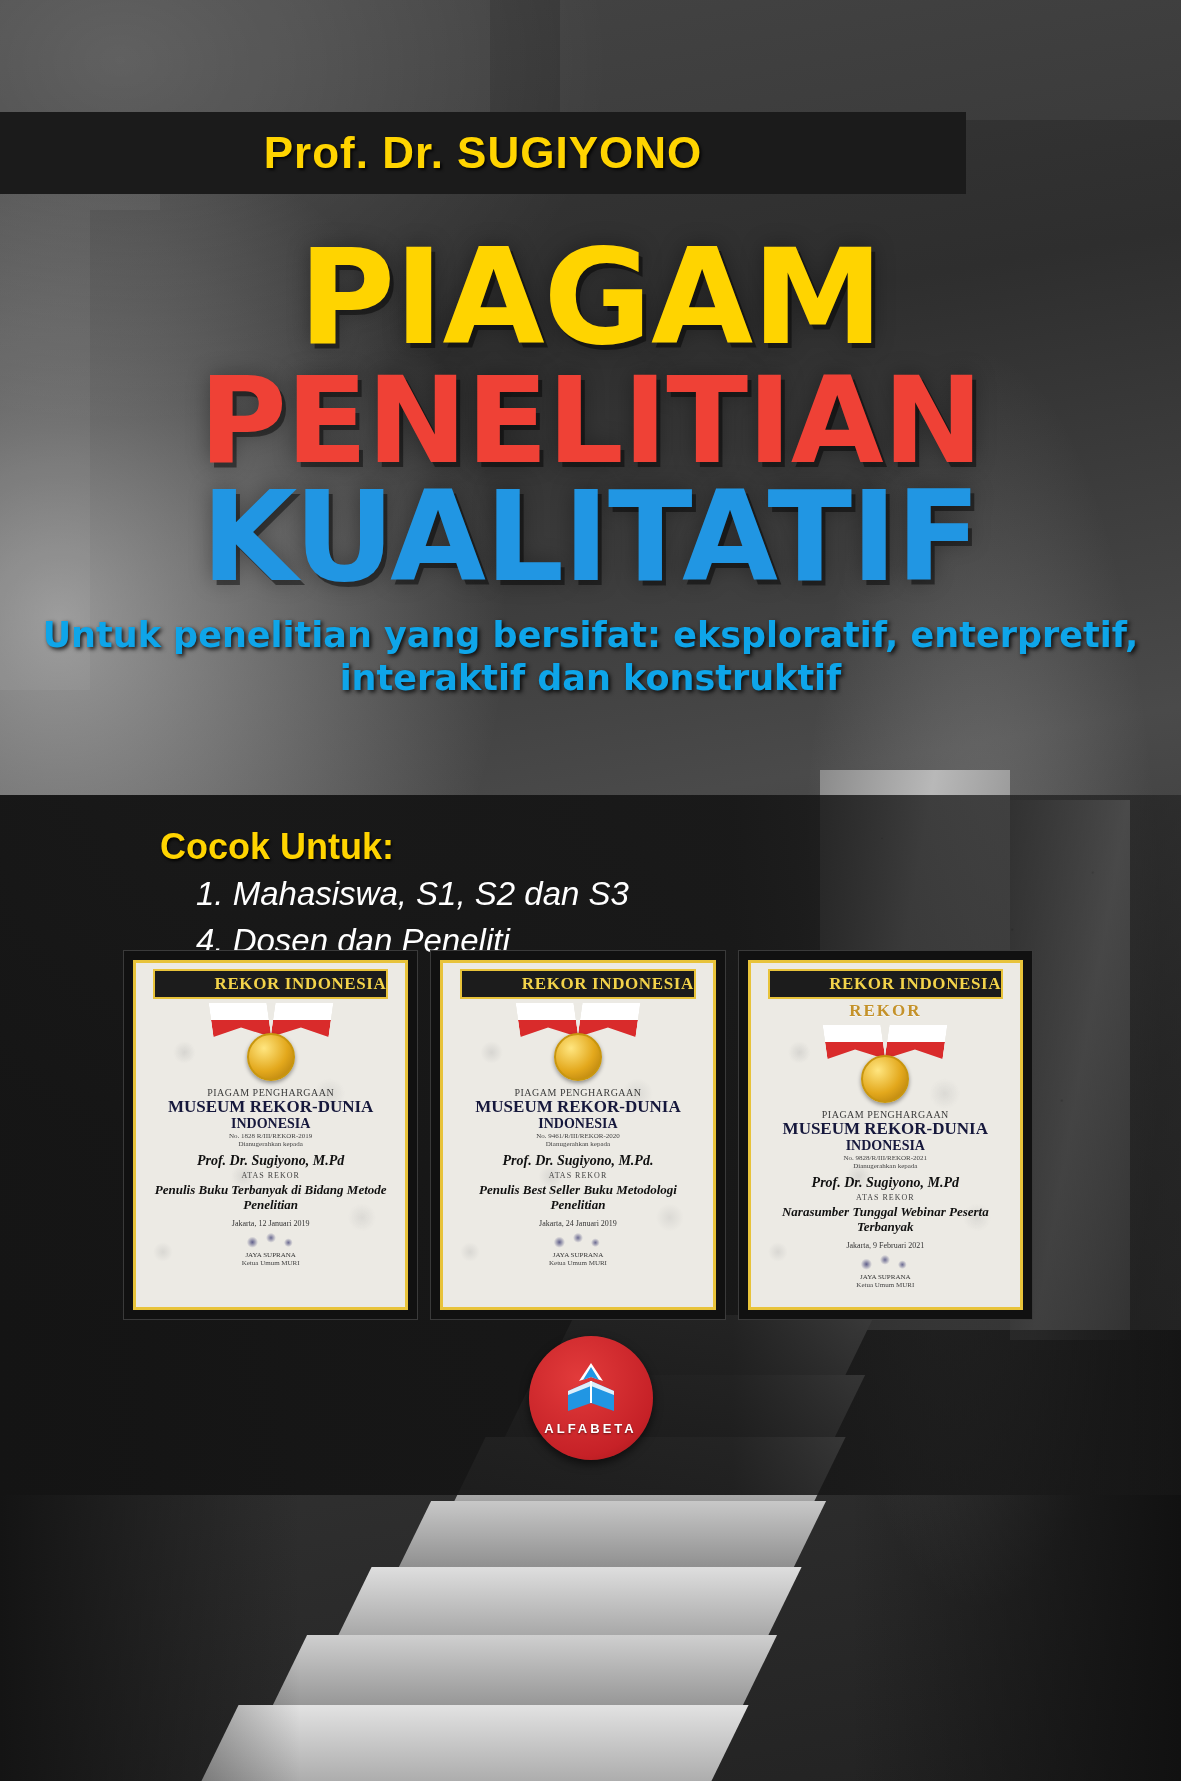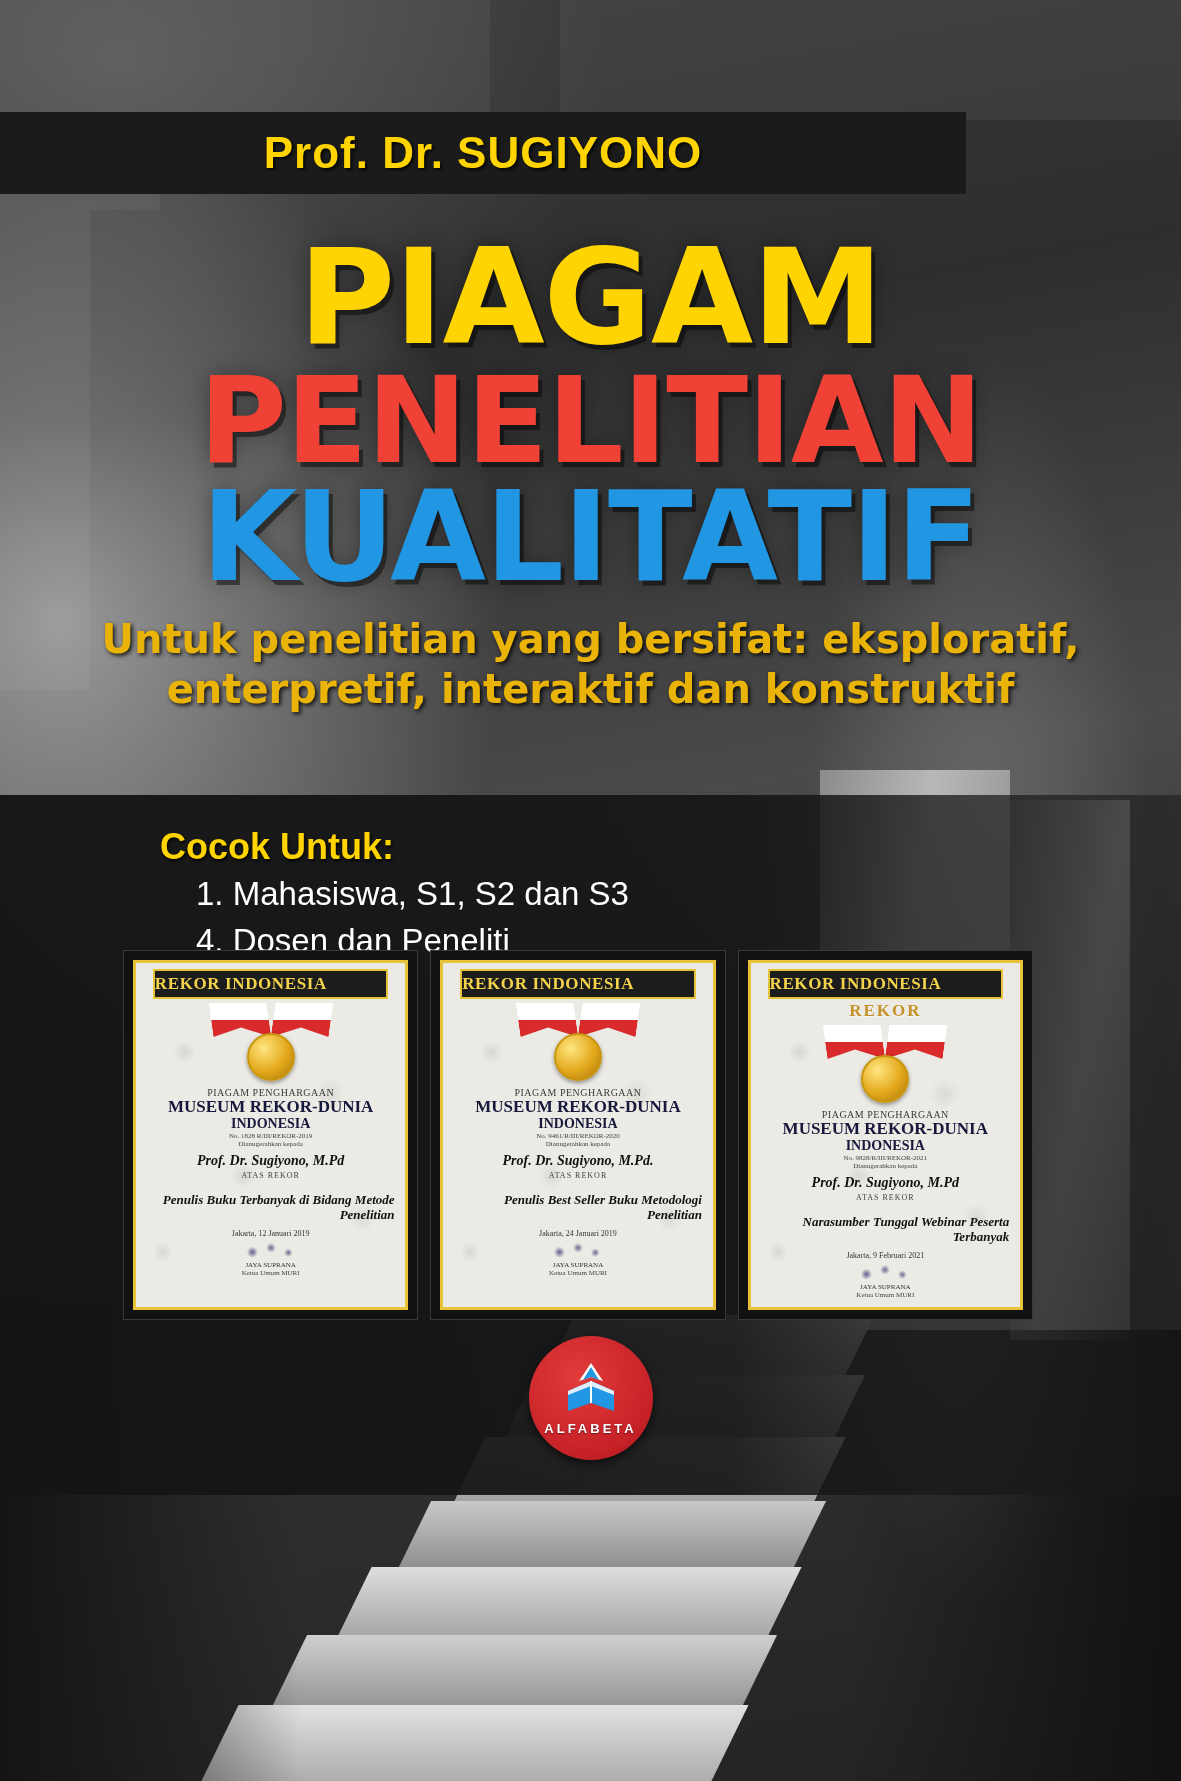--- a/index.html
+++ b/index.html
@@ -89,37 +89,37 @@
   }
   .t-penelitian{
     font-size:120px;color:#ef4136;margin-top:6px;
     text-shadow:4px 5px 0 rgba(0,0,0,.45), 0 0 22px rgba(0,0,0,.35);
   }
   .t-kualitatif{
     font-size:124px;color:#2196e3;margin-top:4px;
     text-shadow:4px 5px 0 rgba(0,0,0,.45), 0 0 22px rgba(0,0,0,.35);
   }
   .subtitle{
-    margin-top:18px;color:#eab308;font-size:40px;font-weight:bold;line-height:1.25;
+    margin-top:18px;color:#0ea5e9;font-size:35px;font-weight:bold;line-height:1.25;
     text-shadow:2px 2px 4px rgba(0,0,0,.85);
     font-family:"DejaVu Sans", sans-serif;
   }
 
   
   .lower-panel{
     position:absolute;left:0;top:795px;width:1181px;height:700px;
     background:linear-gradient(90deg,rgba(20,20,20,.97) 0%,rgba(22,22,22,.93) 62%,rgba(25,25,25,.55) 100%);
   }
   .cocok{
     position:absolute;left:160px;top:826px;
     color:#ffd400;font-size:36px;font-weight:bold;
     text-shadow:1px 2px 3px rgba(0,0,0,.9);
   }
   .audience{position:absolute;left:196px;top:872px;color:#fff;font-size:33px;line-height:1.35;}
-  .audience div{margin-bottom:2px;}
+  .audience div{margin-bottom:2px;font-style:italic;}
 
   
   .certs{
     position:absolute;left:123px;top:950px;width:910px;height:370px;
     display:flex;gap:12px;
   }
   .cert{
     flex:1;background:#111;padding:9px;box-sizing:border-box;
     border:1px solid #3a3a3a;
   }
@@ -137,21 +137,21 @@
     background:
       radial-gradient(circle 16px at 18% 26%, rgba(160,160,160,.28), transparent 70%),
       radial-gradient(circle 22px at 72% 38%, rgba(160,160,160,.22), transparent 70%),
       radial-gradient(circle 18px at 40% 62%, rgba(160,160,160,.25), transparent 70%),
       radial-gradient(circle 20px at 84% 74%, rgba(160,160,160,.22), transparent 70%),
       radial-gradient(circle 14px at 10% 84%, rgba(160,160,160,.25), transparent 70%);
   }
   .cert-head{
     position:relative;
     width:86%;background:#1c1c1c;border:2px solid #e8c33a;
-    color:#f3d34a;text-align:left;font-size:17px;font-weight:bold;
+    color:#f3d34a;text-align:right;font-size:17px;font-weight:bold;
     padding:3px 0;letter-spacing:.6px;
     font-family:"Liberation Serif", serif;
   }
   .muri{
     position:relative;color:#c4922a;font-size:17px;font-weight:bold;
     font-family:"Liberation Serif", serif;margin-top:2px;letter-spacing:2px;
     text-shadow:0 1px 0 rgba(255,255,255,.6);
   }
   .ribbon{
     position:relative;width:120px;height:36px;margin-top:4px;
@@ -168,21 +168,21 @@
     border:2px solid #c8960f;
     box-shadow:0 2px 4px rgba(0,0,0,.4);
   }
   .cert-txt{position:relative;text-align:center;margin-top:6px;width:92%;}
   .ct-small{font-size:10px;color:#3a3a3a;font-family:"Liberation Serif", serif;letter-spacing:.5px;}
   .ct-big{font-size:17px;color:#16183c;font-family:"Liberation Serif", serif;font-weight:bold;line-height:1.05;}
   .ct-mid{font-size:14px;color:#16183c;font-family:"Liberation Serif", serif;font-weight:bold;}
   .ct-tiny{font-size:7px;color:#444;font-family:"Liberation Serif", serif;}
   .ct-name{font-size:14px;color:#111;font-family:"Liberation Serif", serif;font-weight:bold;font-style:italic;margin-top:5px;}
   .ct-atas{font-size:8px;color:#444;font-family:"Liberation Serif", serif;letter-spacing:1px;margin-top:2px;}
-  .ct-ach{font-size:13px;color:#111;font-family:"Liberation Serif", serif;font-weight:bold;font-style:italic;line-height:1.15;margin-top:13px;text-align:right;}
+  .ct-ach{font-size:13px;color:#111;font-family:"Liberation Serif", serif;font-weight:bold;font-style:italic;line-height:1.15;margin-top:3px;}
   .ct-date{font-size:8px;color:#333;font-family:"Liberation Serif", serif;margin-top:6px;}
   .sig{
     position:relative;width:62px;height:22px;margin:1px auto 0;
     background:
       radial-gradient(circle 9px at 20% 60%, rgba(20,20,90,.65), transparent 62%),
       radial-gradient(circle 8px at 50% 40%, rgba(20,20,90,.6), transparent 62%),
       radial-gradient(circle 7px at 78% 62%, rgba(20,20,90,.6), transparent 62%);
   }
   .ct-sig-name{font-size:7px;color:#333;font-family:"Liberation Serif", serif;}
 

